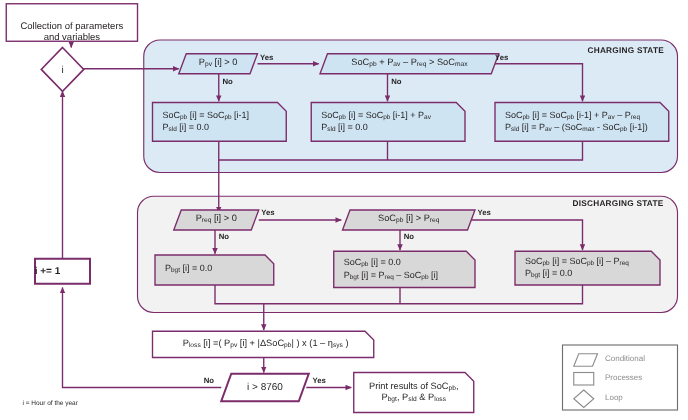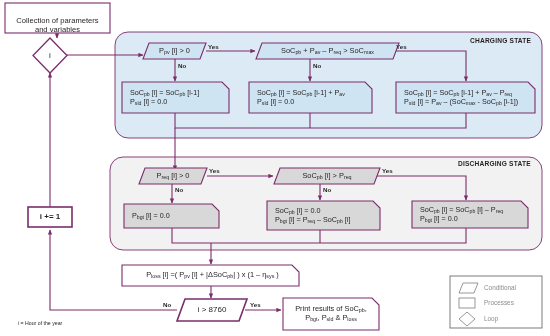--- a/index.html
+++ b/index.html
@@ -107,21 +107,21 @@
 
   <div class="nodeTxt" style="left:5px;top:3px;width:105px;height:46px;font-size:7.6px;">
     <span>Collection of parameters</span>
     <span>and variables</span>
   </div>
 
   <div class="nodeTxt" style="left:33px;top:38px;width:34px;height:35px;font-size:8px;">
     <span>i</span>
   </div>
 
-  <div class="nodeTxt" style="left:28px;top:207px;width:44px;height:20px;font-size:8px;font-weight:bold;">
+  <div class="nodeTxt" style="left:16px;top:207px;width:44px;height:20px;font-size:8px;font-weight:bold;">
     <span>i += 1</span>
   </div>
 
   <div class="stateTitle" style="left:470px;top:37px;">CHARGING STATE</div>
 
   <div class="nodeTxt" style="left:143px;top:43px;width:63px;height:16px;font-size:7.4px;">
     <span>P<sub>pv</sub> [i] &gt; 0</span>
   </div>
   <div class="nodeTxt" style="left:256px;top:43px;width:143px;height:16px;font-size:7.4px;">
     <span>SoC<sub>pb</sub> + P<sub>av</sub> – P<sub>req</sub>  &gt; SoC<sub>max</sub></span>

